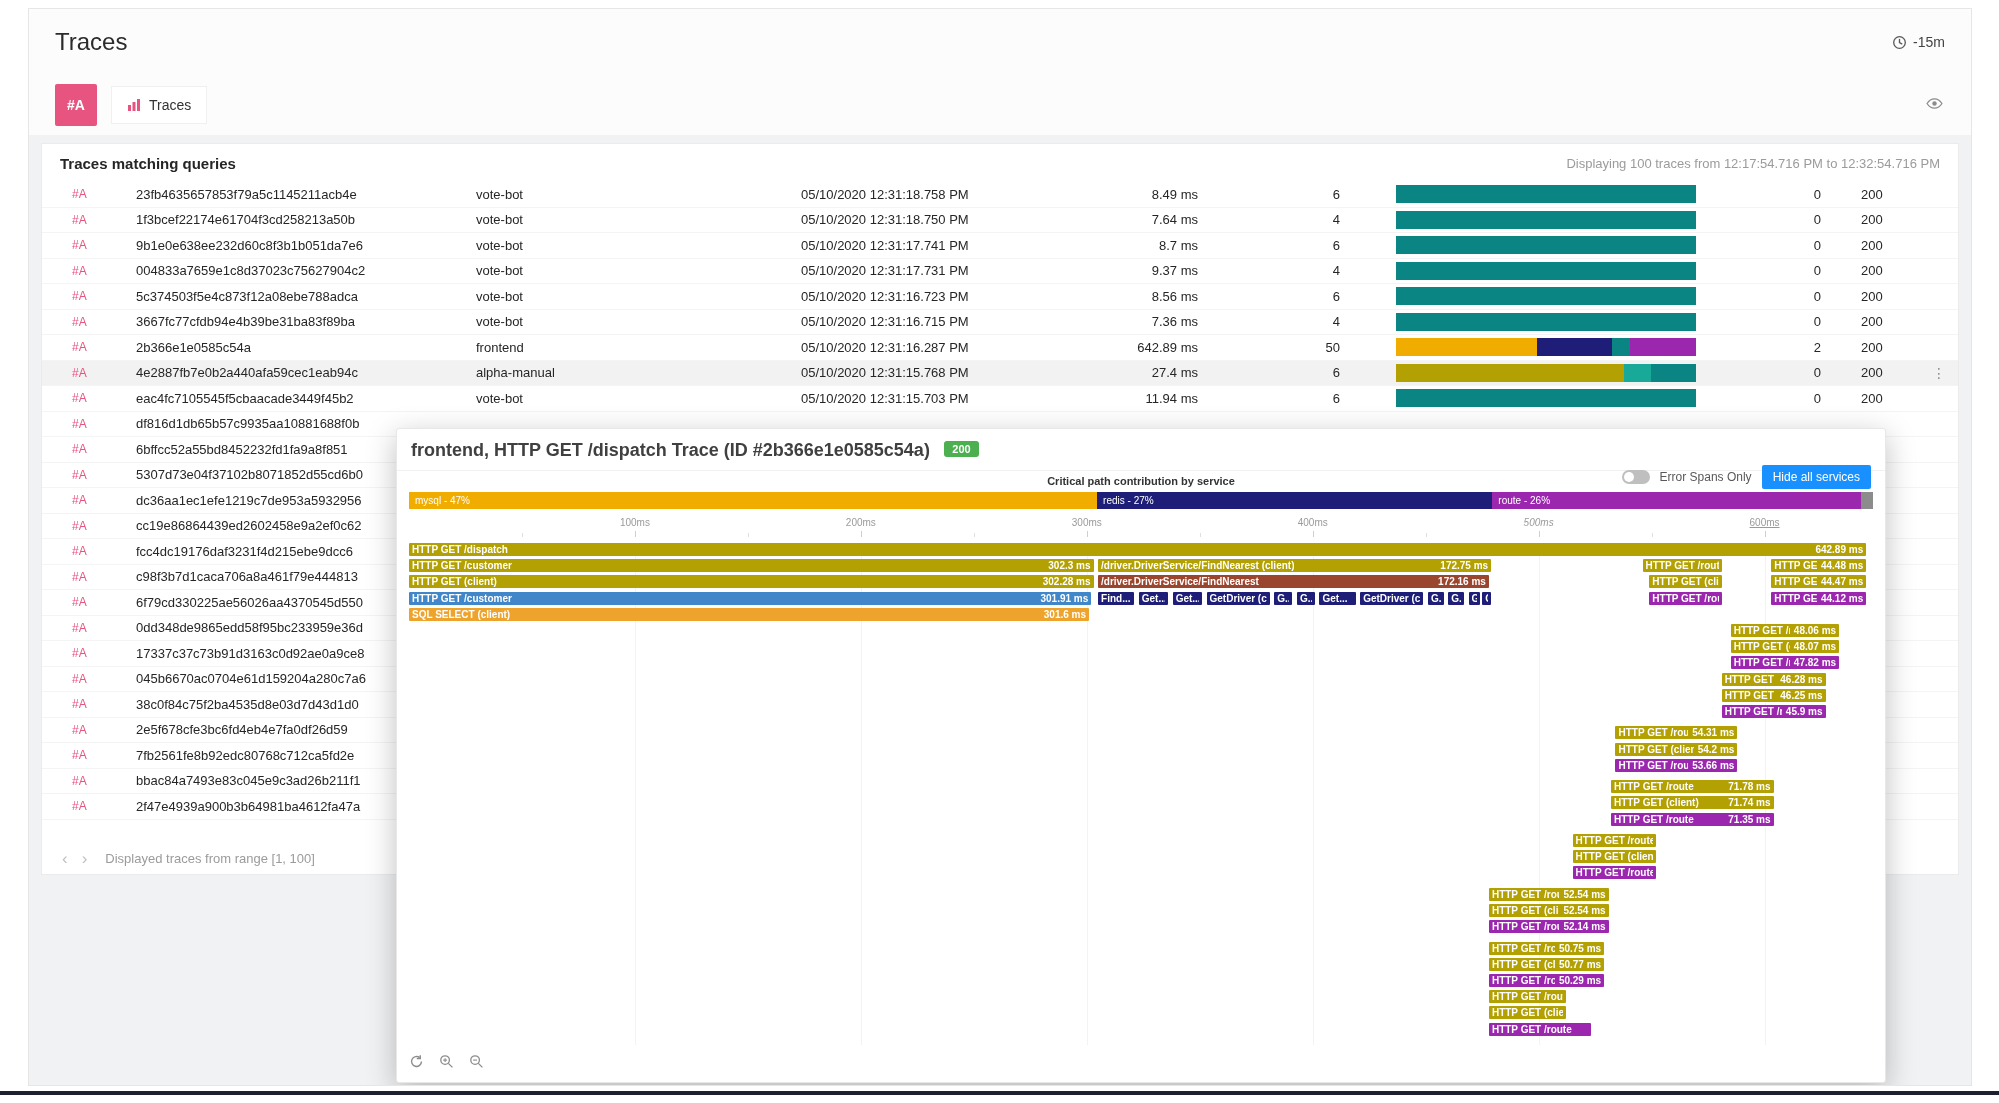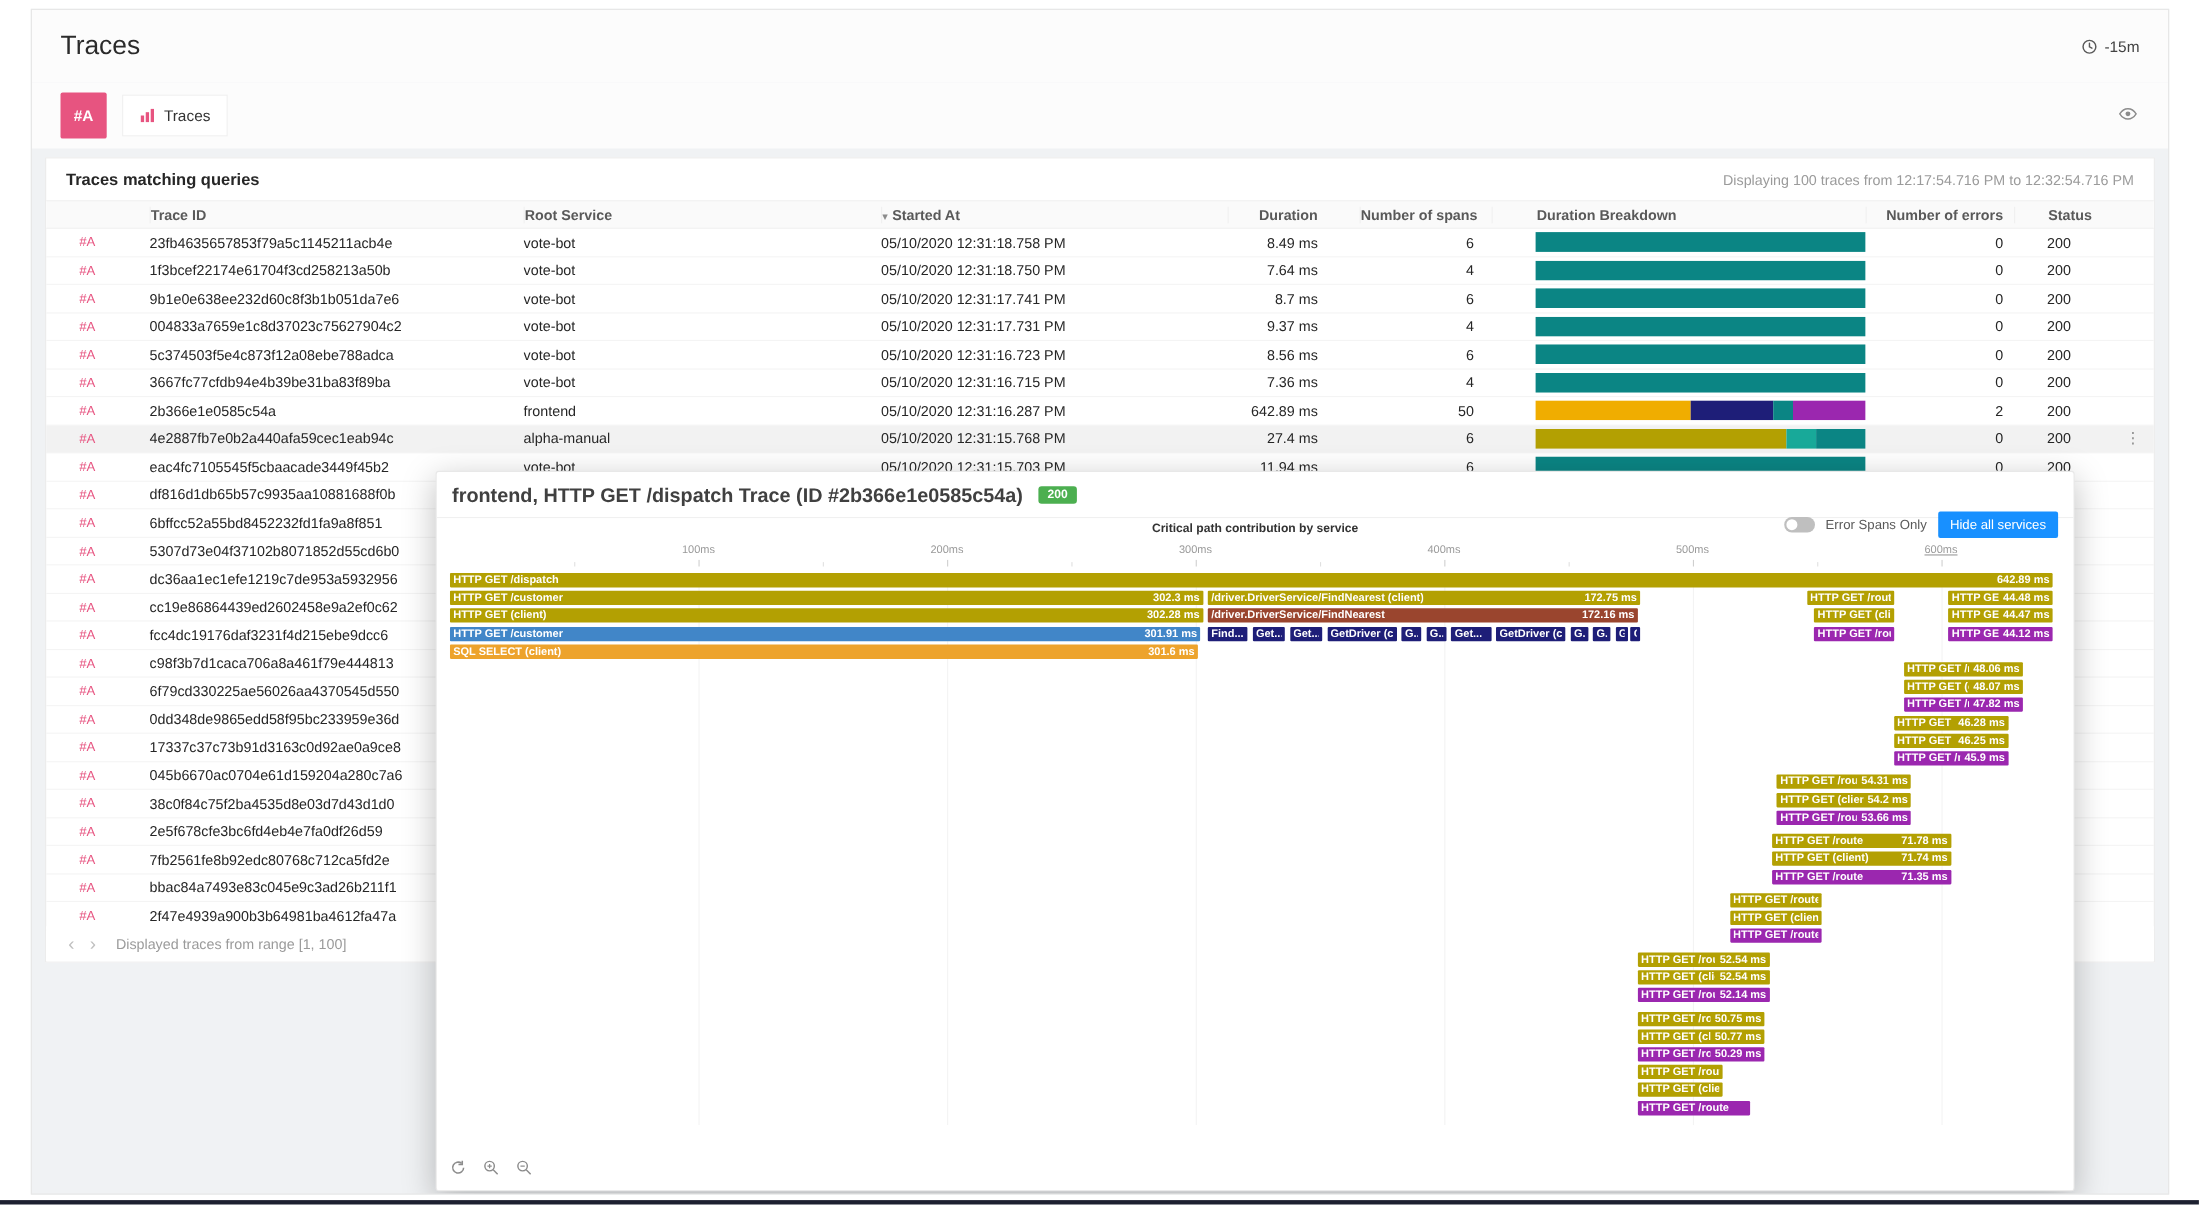--- a/index.html
+++ b/index.html
@@ -129,32 +129,20 @@
         <circle cx="8" cy="8" r="2.1" fill="currentColor"></circle>
       </svg>
     </button>
   </div>
 
   <div class="panel">
     <div class="panel-head">
       <span class="panel-title">Traces matching queries</span>
       <span class="panel-summary">Displaying 100 traces from 12:17:54.716 PM to 12:32:54.716 PM</span>
     </div>
-    <div class="thead">
-      <div class="cell c-tag"></div>
-      <div class="cell c-trace">Trace ID</div>
-      <div class="cell c-root">Root Service</div>
-      <div class="cell c-start"><span class="sort-caret">▾</span><span>Started At</span></div>
-      <div class="cell c-dur">Duration</div>
-      <div class="cell c-spans">Number of spans</div>
-      <div class="cell c-bd">Duration Breakdown</div>
-      <div class="cell c-err">Number of errors</div>
-      <div class="cell c-status">Status</div>
-      <div class="cell c-kebab"></div>
-    </div>
     <div class="tbody">
         <div class="trow">
     <div class="cell c-tag" style="color: rgb(231, 84, 128);">#A</div>
     <div class="cell c-trace">23fb4635657853f79a5c1145211acb4e</div>
     <div class="cell c-root">vote-bot</div>
     <div class="cell c-start">05/10/2020 12:31:18.758 PM</div>
     <div class="cell c-dur">8.49 ms</div>
     <div class="cell c-spans">6</div>
     <div class="cell c-bd">
       <div class="bd-bar">
@@ -536,36 +524,42 @@
       <span class="badge-200">200</span>
       <div class="modal-controls">
         <button class="toggle"></button>
         <span class="toggle-label">Error Spans Only</span>
         <button class="btn-blue">Hide all services</button>
       </div>
     </div>
 
     <div class="cp-section">
       <div class="cp-title">Critical path contribution by service</div>
+      <div class="cp-bar">
+          <div class="cp-seg" style="width: 47%; background: rgb(240, 173, 0);">mysql - 47%</div>
+          <div class="cp-seg" style="width: 27%; background: rgb(30, 30, 120);">redis - 27%</div>
+          <div class="cp-seg" style="width: 25.2%; background: rgb(155, 39, 175);">route - 26%</div>
+          <div class="cp-seg" style="width: 0.8%; background: rgb(140, 140, 140);"></div>
+        </div>
     </div>
 
     <div class="timeline">
         <span class="tick" style="left: 15.4321%;">100ms</span>
         <span class="tick-mark" style="left: 15.4321%;"></span>
         <span class="tick-mark minor" style="left: 7.71605%;"></span>
         <span class="tick" style="left: 30.8642%;">200ms</span>
         <span class="tick-mark" style="left: 30.8642%;"></span>
         <span class="tick-mark minor" style="left: 23.1481%;"></span>
         <span class="tick" style="left: 46.2963%;">300ms</span>
         <span class="tick-mark" style="left: 46.2963%;"></span>
         <span class="tick-mark minor" style="left: 38.5802%;"></span>
         <span class="tick" style="left: 61.7284%;">400ms</span>
         <span class="tick-mark" style="left: 61.7284%;"></span>
         <span class="tick-mark minor" style="left: 54.0123%;"></span>
-        <span class="tick" style="left: 77.1605%;">500ms</span>
+        <span class="tick" style="left: 77.1605%; font-style: italic;">500ms</span>
         <span class="tick-mark" style="left: 77.1605%;"></span>
         <span class="tick-mark minor" style="left: 69.4444%;"></span>
         <span class="tick" style="left: 92.5926%; text-decoration: underline;">600ms</span>
         <span class="tick-mark" style="left: 92.5926%;"></span>
         <span class="tick-mark minor" style="left: 84.8765%;"></span>
       </div>
     <div class="gantt">
         <div class="grid-line" style="left: 15.4321%;"></div>
         <div class="grid-line" style="left: 30.8642%;"></div>
         <div class="grid-line" style="left: 46.2963%;"></div>

